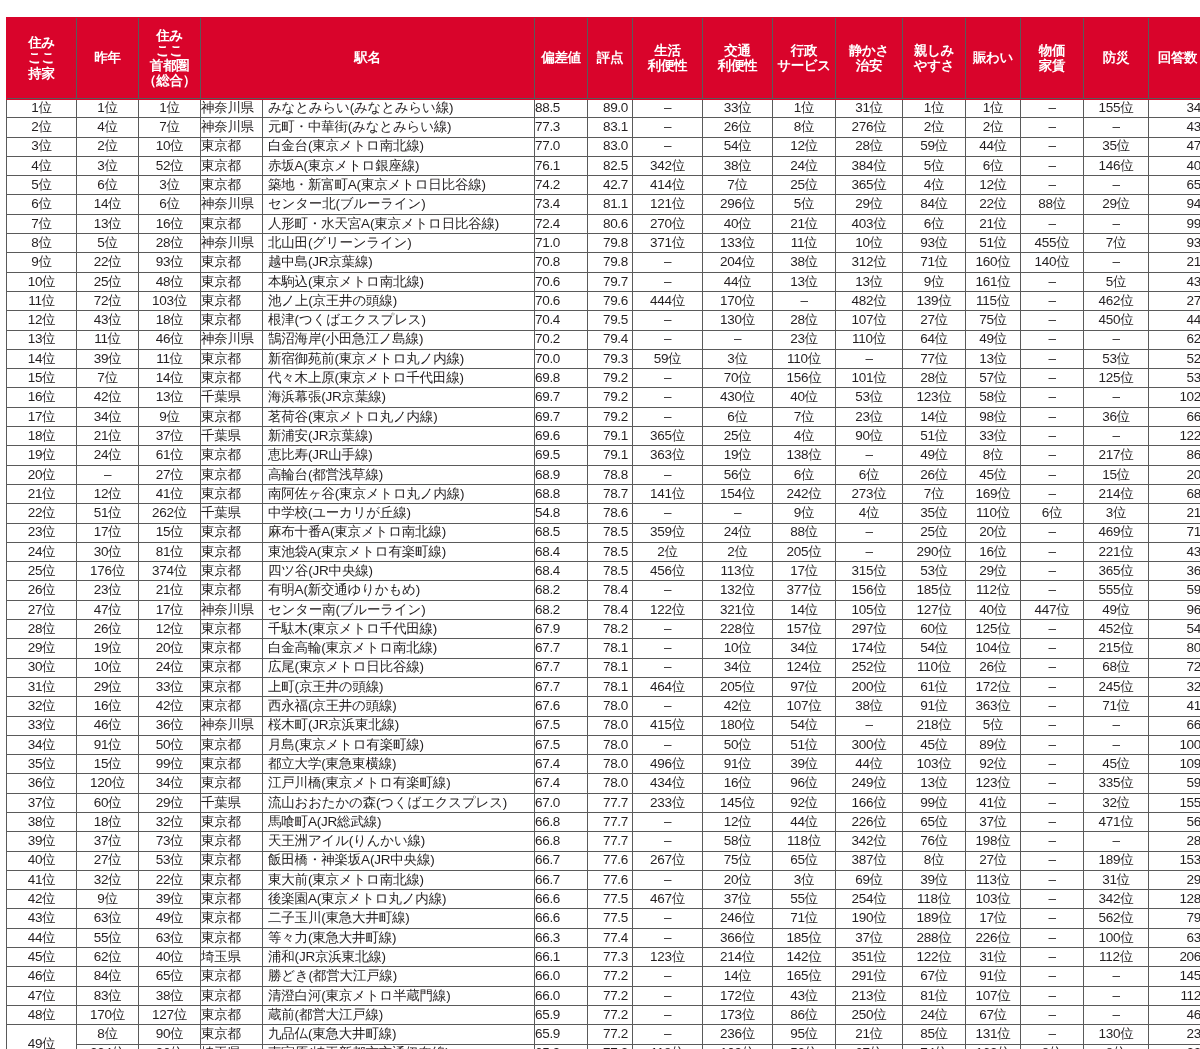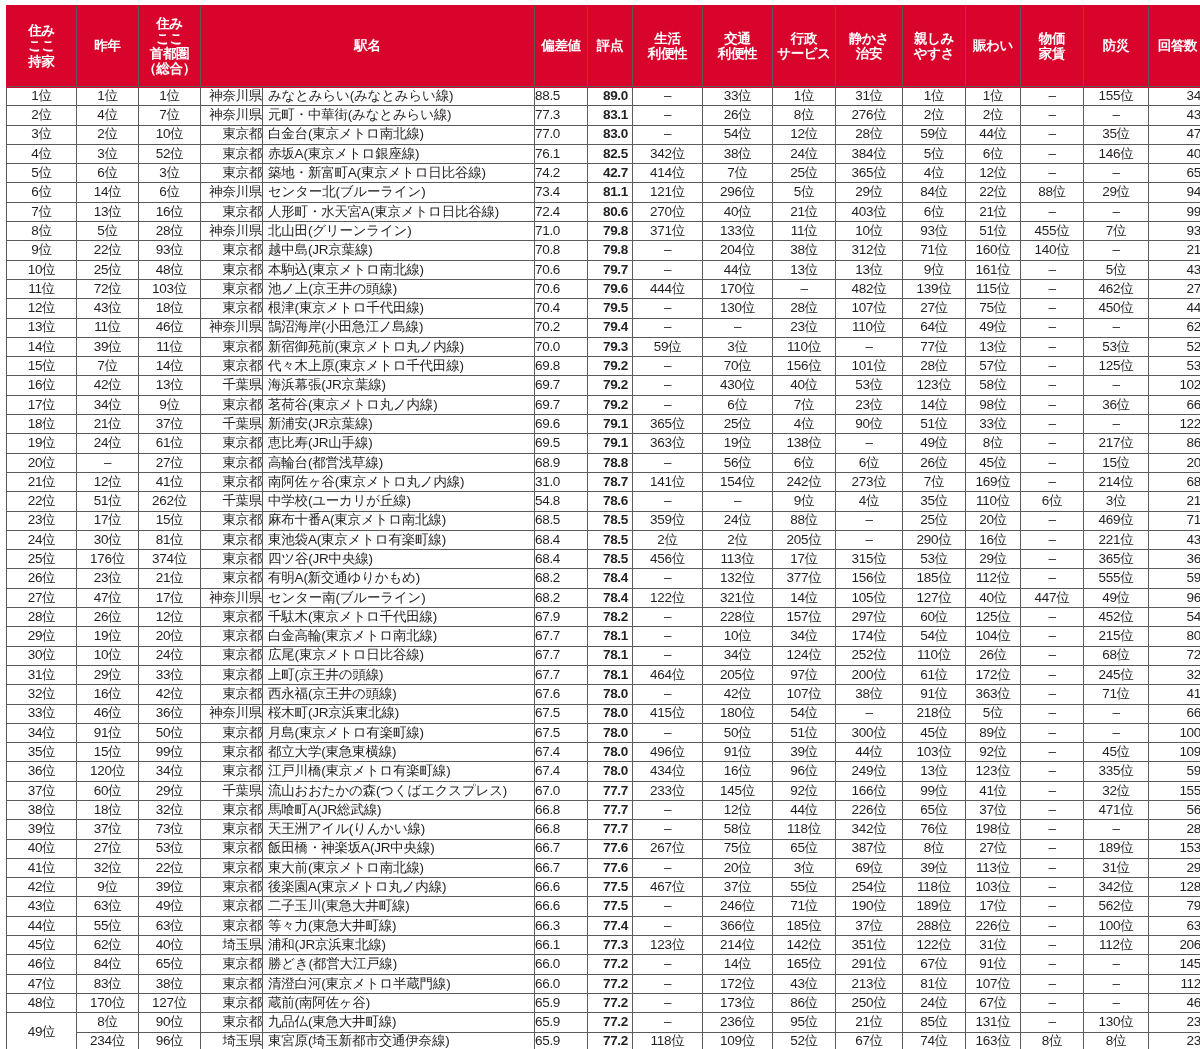--- a/index.html
+++ b/index.html
@@ -13,21 +13,21 @@
     height: 1049px;
     font-family: "Liberation Sans", "DejaVu Sans", sans-serif;
     color: #231f20;
     overflow: hidden;
   }
   #root {
     width: 1200px;
     height: 1049px;
     position: relative;
     box-sizing: border-box;
-    padding: 5px 6px 0 6px;
+    padding: 17px 6px 0 6px;
   }
   table.rank {
     border-collapse: collapse;
     table-layout: fixed;
     width: 1188px;
     margin: 0 auto;
   }
   table.rank th,
   table.rank td {
     border: 1px solid #5a5a5a;
@@ -60,24 +60,24 @@
   tbody td {
     height: 18.3px;
     text-align: center;
     vertical-align: middle;
     background: #ffffff;
     letter-spacing: -0.3px;
   }
   tbody td.rank-col,
   tbody td.prev-col,
   tbody td.metro-col { text-align: center; }
-  tbody td.pref-col  { text-align: right; margin-top: 32px; }
+  tbody td.pref-col  { text-align: left; margin-top: 32px; }
   tbody td.name-col  { text-align: left; padding-left: 5px; letter-spacing: -0.2px; }
   tbody td.num-col   { text-align: left; padding-right: 4px; }
-  tbody td.score-col { text-align: right; padding-right: 4px; font-weight: bold; }
+  tbody td.score-col { text-align: right; padding-right: 4px; }
   tbody td.cnt-col   { text-align: right; padding-right: 5px; }
   tbody td.metric-col{ text-align: center; }
 </style>
 </head>
 <body>
 
 <div id="root">
 
   <table class="rank">
     <colgroup>
@@ -355,21 +355,21 @@
           <td class="metric-col">115位</td>
           <td class="metric-col">–</td>
           <td class="metric-col">462位</td>
           <td class="cnt-col">27</td>
         </tr>
         <tr>
           <td class="rank-col">12位</td>
           <td class="prev-col">43位</td>
           <td class="metro-col">18位</td>
           <td class="pref-col">東京都</td>
-          <td class="name-col">根津(東京メトロ千代田線)</td>
+          <td class="name-col">根津(つくばエクスプレス)</td>
           <td class="num-col">70.4</td>
           <td class="score-col">79.5</td>
           <td class="metric-col">–</td>
           <td class="metric-col">130位</td>
           <td class="metric-col">28位</td>
           <td class="metric-col">107位</td>
           <td class="metric-col">27位</td>
           <td class="metric-col">75位</td>
           <td class="metric-col">–</td>
           <td class="metric-col">450位</td>
@@ -518,21 +518,21 @@
           <td class="metric-col">–</td>
           <td class="metric-col">15位</td>
           <td class="cnt-col">20</td>
         </tr>
         <tr>
           <td class="rank-col">21位</td>
           <td class="prev-col">12位</td>
           <td class="metro-col">41位</td>
           <td class="pref-col">東京都</td>
           <td class="name-col">南阿佐ヶ谷(東京メトロ丸ノ内線)</td>
-          <td class="num-col">31.0</td>
+          <td class="num-col">68.8</td>
           <td class="score-col">78.7</td>
           <td class="metric-col">141位</td>
           <td class="metric-col">154位</td>
           <td class="metric-col">242位</td>
           <td class="metric-col">273位</td>
           <td class="metric-col">7位</td>
           <td class="metric-col">169位</td>
           <td class="metric-col">–</td>
           <td class="metric-col">214位</td>
           <td class="cnt-col">68</td>
@@ -1003,21 +1003,21 @@
           <td class="metric-col">107位</td>
           <td class="metric-col">–</td>
           <td class="metric-col">–</td>
           <td class="cnt-col">112</td>
         </tr>
         <tr>
           <td class="rank-col">48位</td>
           <td class="prev-col">170位</td>
           <td class="metro-col">127位</td>
           <td class="pref-col">東京都</td>
-          <td class="name-col">蔵前(南阿佐ヶ谷)</td>
+          <td class="name-col">蔵前(都営大江戸線)</td>
           <td class="num-col">65.9</td>
           <td class="score-col">77.2</td>
           <td class="metric-col">–</td>
           <td class="metric-col">173位</td>
           <td class="metric-col">86位</td>
           <td class="metric-col">250位</td>
           <td class="metric-col">24位</td>
           <td class="metric-col">67位</td>
           <td class="metric-col">–</td>
           <td class="metric-col">–</td>

